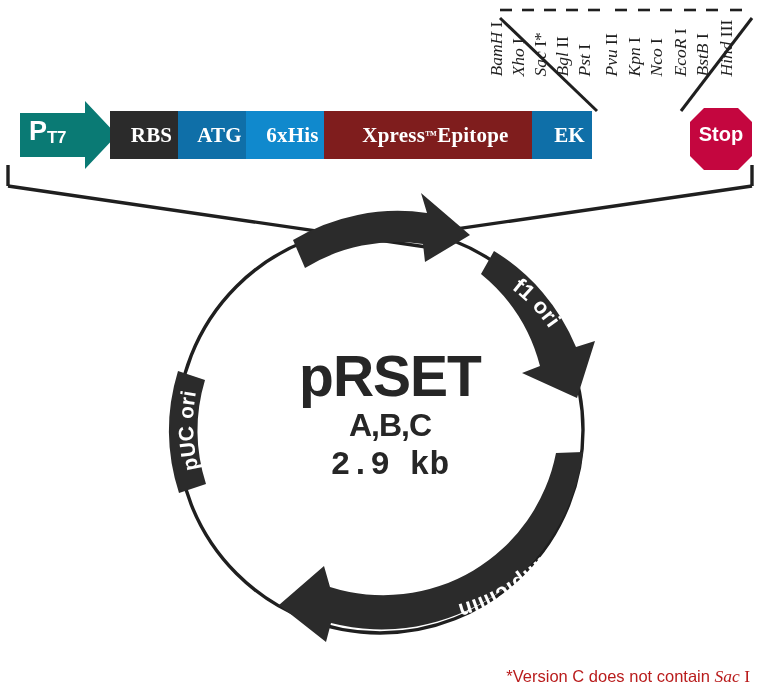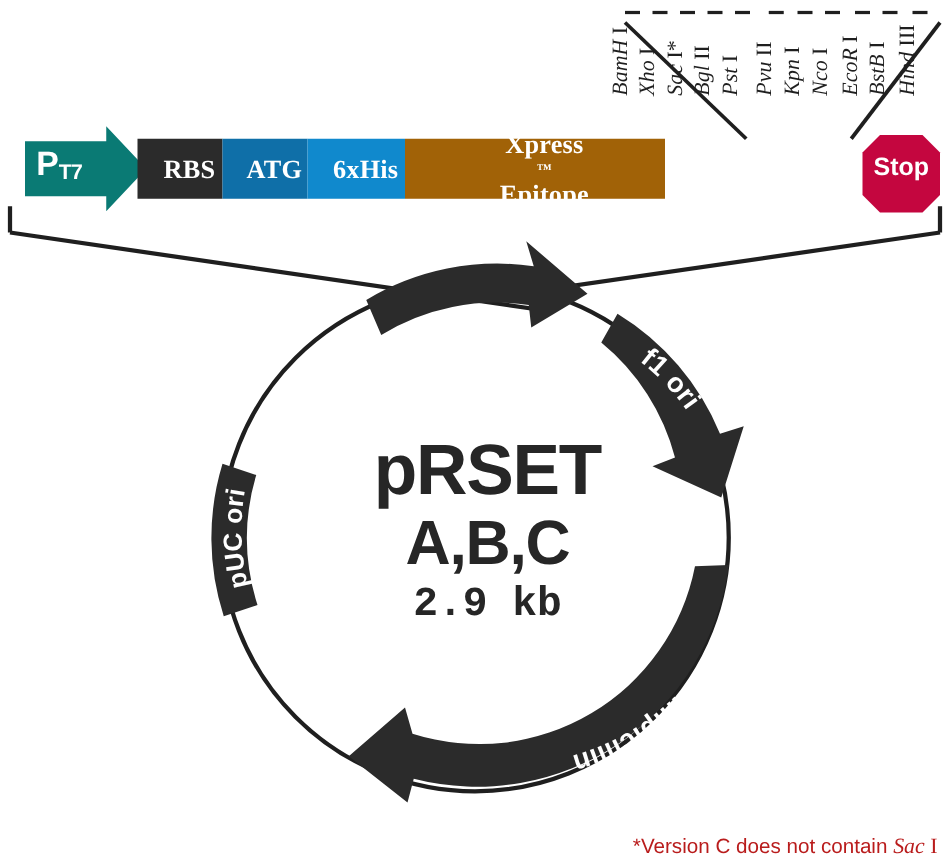--- a/index.html
+++ b/index.html
@@ -130,21 +130,21 @@
     line-height: 1;
   }
   .center-text .t1 {
     display: block;
     font-size: 57px;
     font-weight: bold;
     letter-spacing: -1px;
   }
   .center-text .t2 {
     display: block;
-    font-size: 50px;
+    font-size: 32px;
     font-weight: bold;
     margin-top: 4px;
     letter-spacing: -1px;
   }
   .center-text .t3 {
     display: block;
     font-size: 33px;
     font-weight: bold;
     margin-top: 8px;
     font-family: Liberation Mono, monospace;
@@ -280,25 +280,26 @@
     <text class="arc-label" font-size="21" letter-spacing="0.3">
       <textPath href="#pathPuc" startOffset="10%">pUC ori</textPath>
     </text>
 
   </svg>
 
   <div class="cassette" id="cassetteBar">
       <div class="seg" style="width: 68px; background: rgb(43, 43, 43); color: rgb(255, 255, 255);">RBS</div>
       <div class="seg" style="width: 68px; background: rgb(15, 111, 168); color: rgb(255, 255, 255);">ATG</div>
       <div class="seg" style="width: 78px; background: rgb(16, 137, 205); color: rgb(255, 255, 255);">6xHis</div>
-      <div class="seg" style="width: 208px; background: #a16207; color: rgb(255, 255, 255); flex-direction: column;">
+      <div class="seg" style="width: 208px; background: #7f1d1d; color: rgb(255, 255, 255);">
         <span>Xpress</span>
         <span class="tm">™</span>
         <span> Epitope</span>
       </div>
+      <div class="seg" style="width: 60px; background: rgb(15, 111, 168); color: rgb(255, 255, 255);">EK</div>
     </div>
 
   <div class="prom-label">
     <span>P</span><span class="sub">T7</span>
   </div>
 
   <div class="stop-label">Stop</div>
 
   <div class="center-text">
     <span class="t1">pRSET</span>

